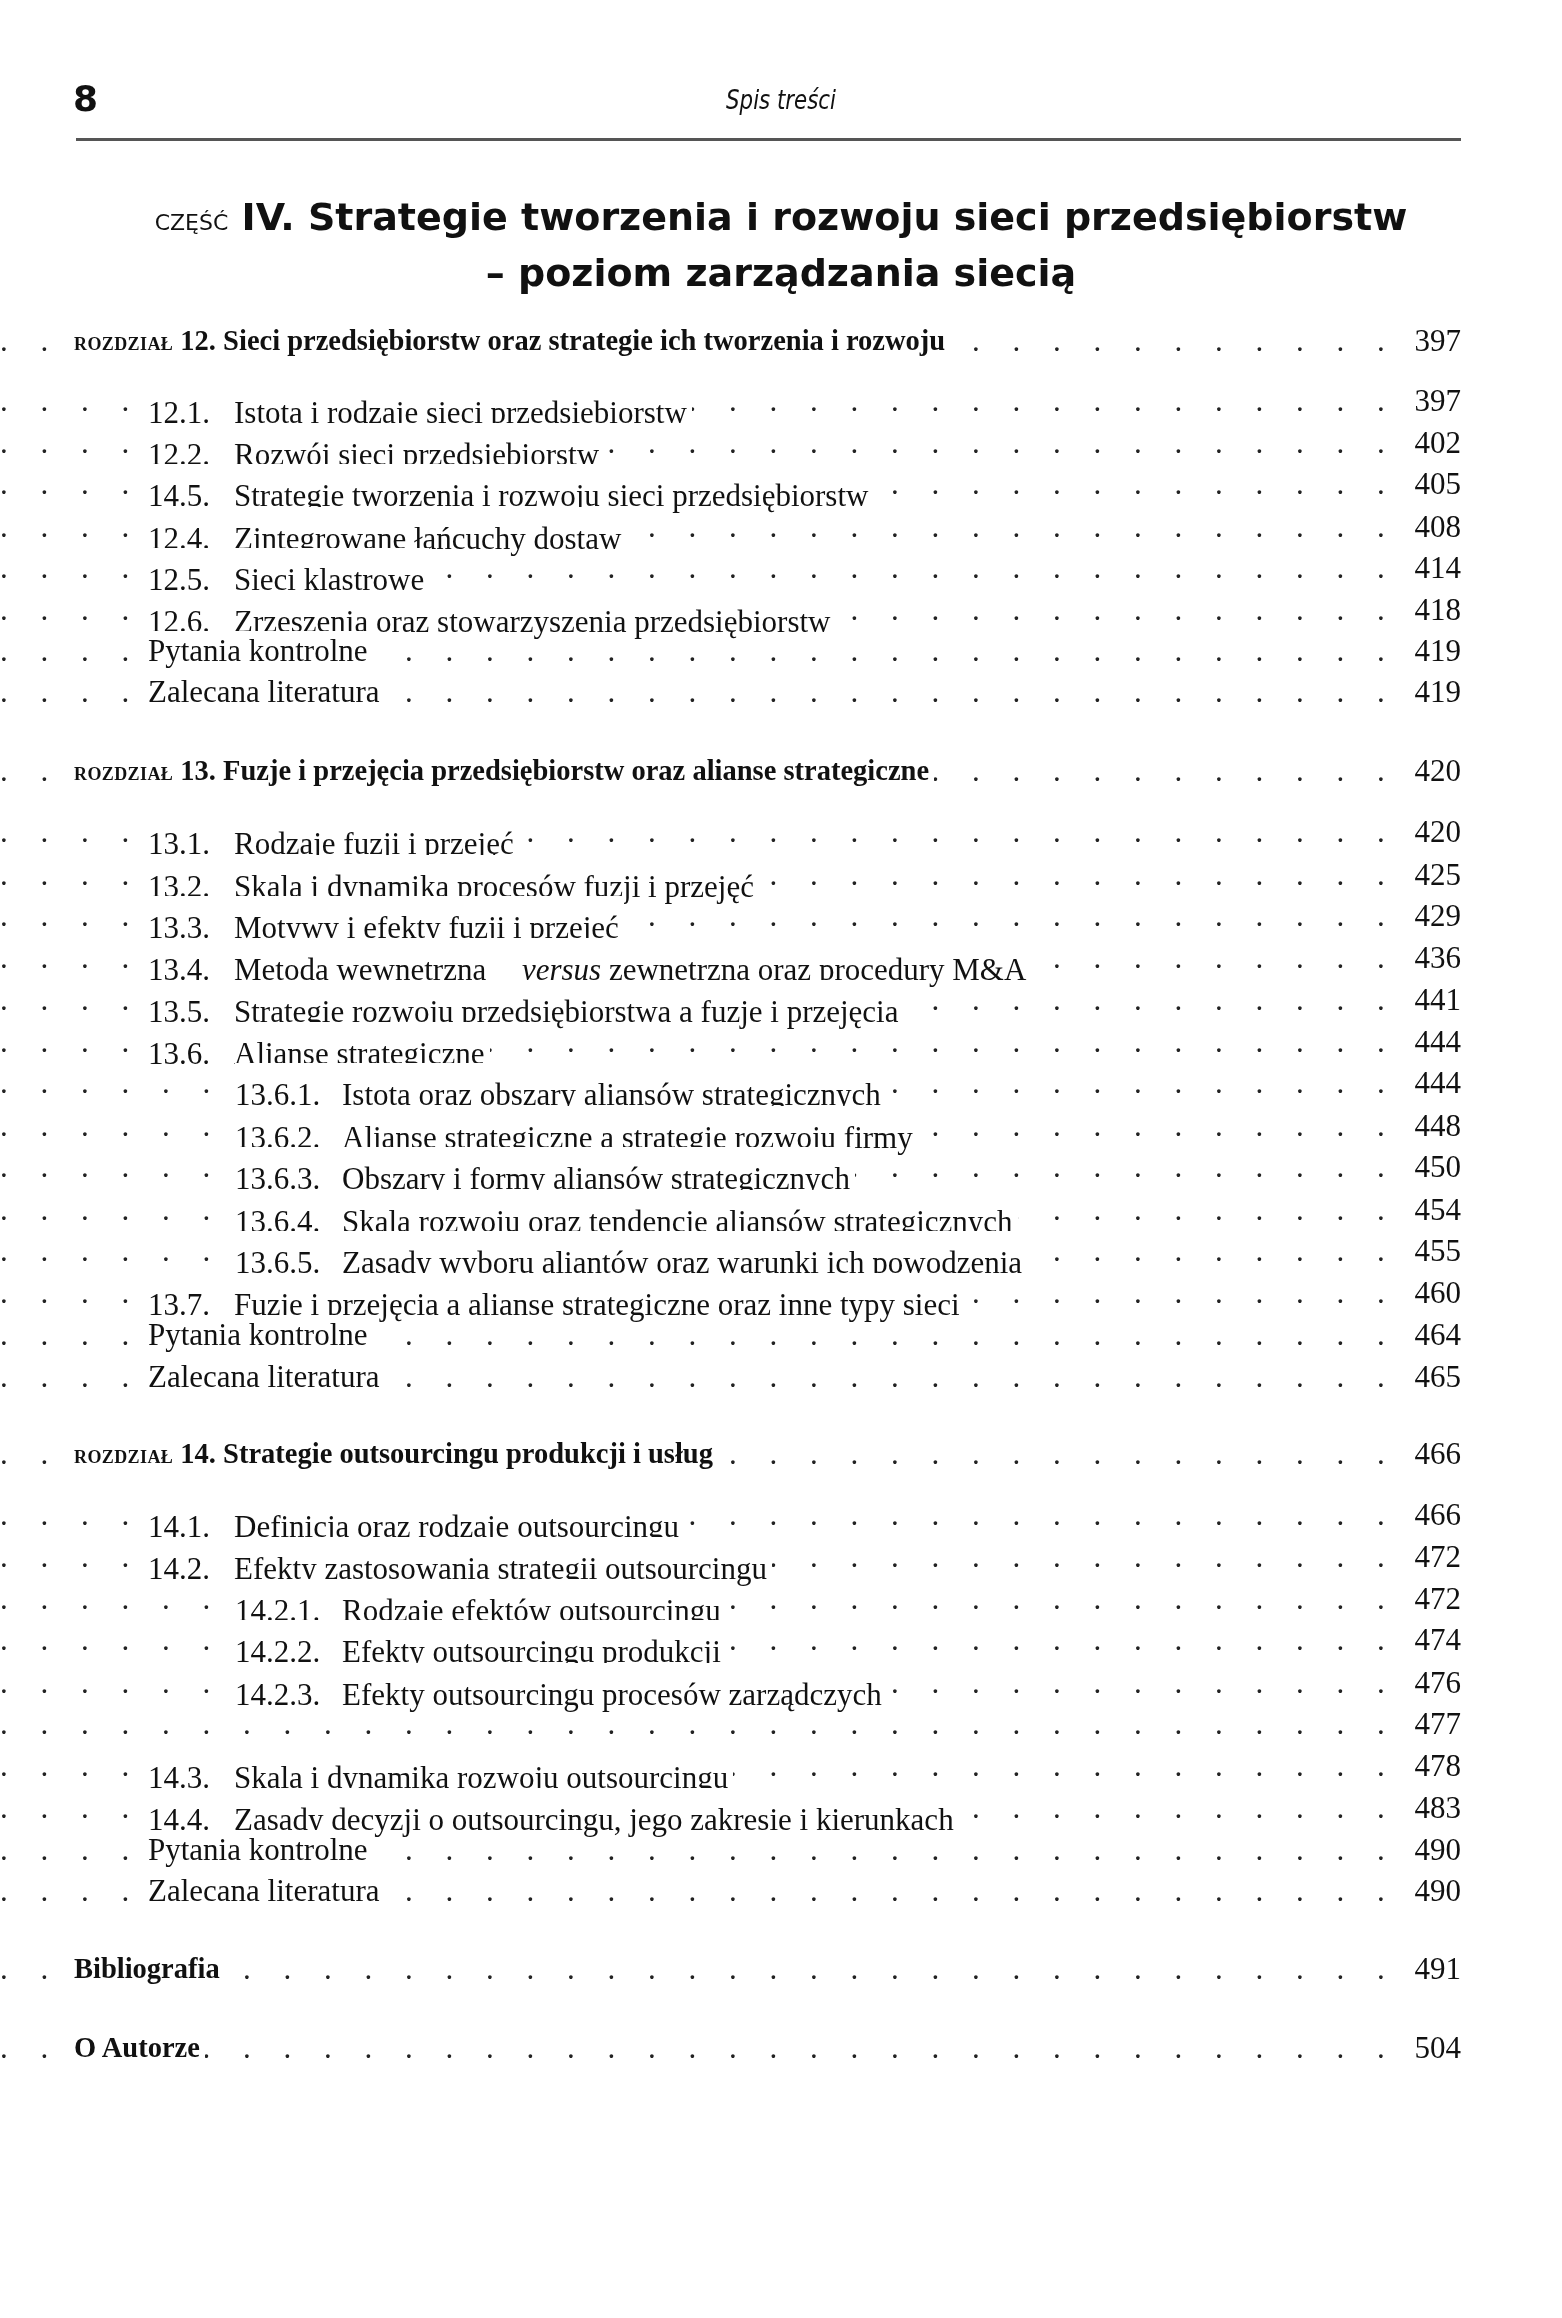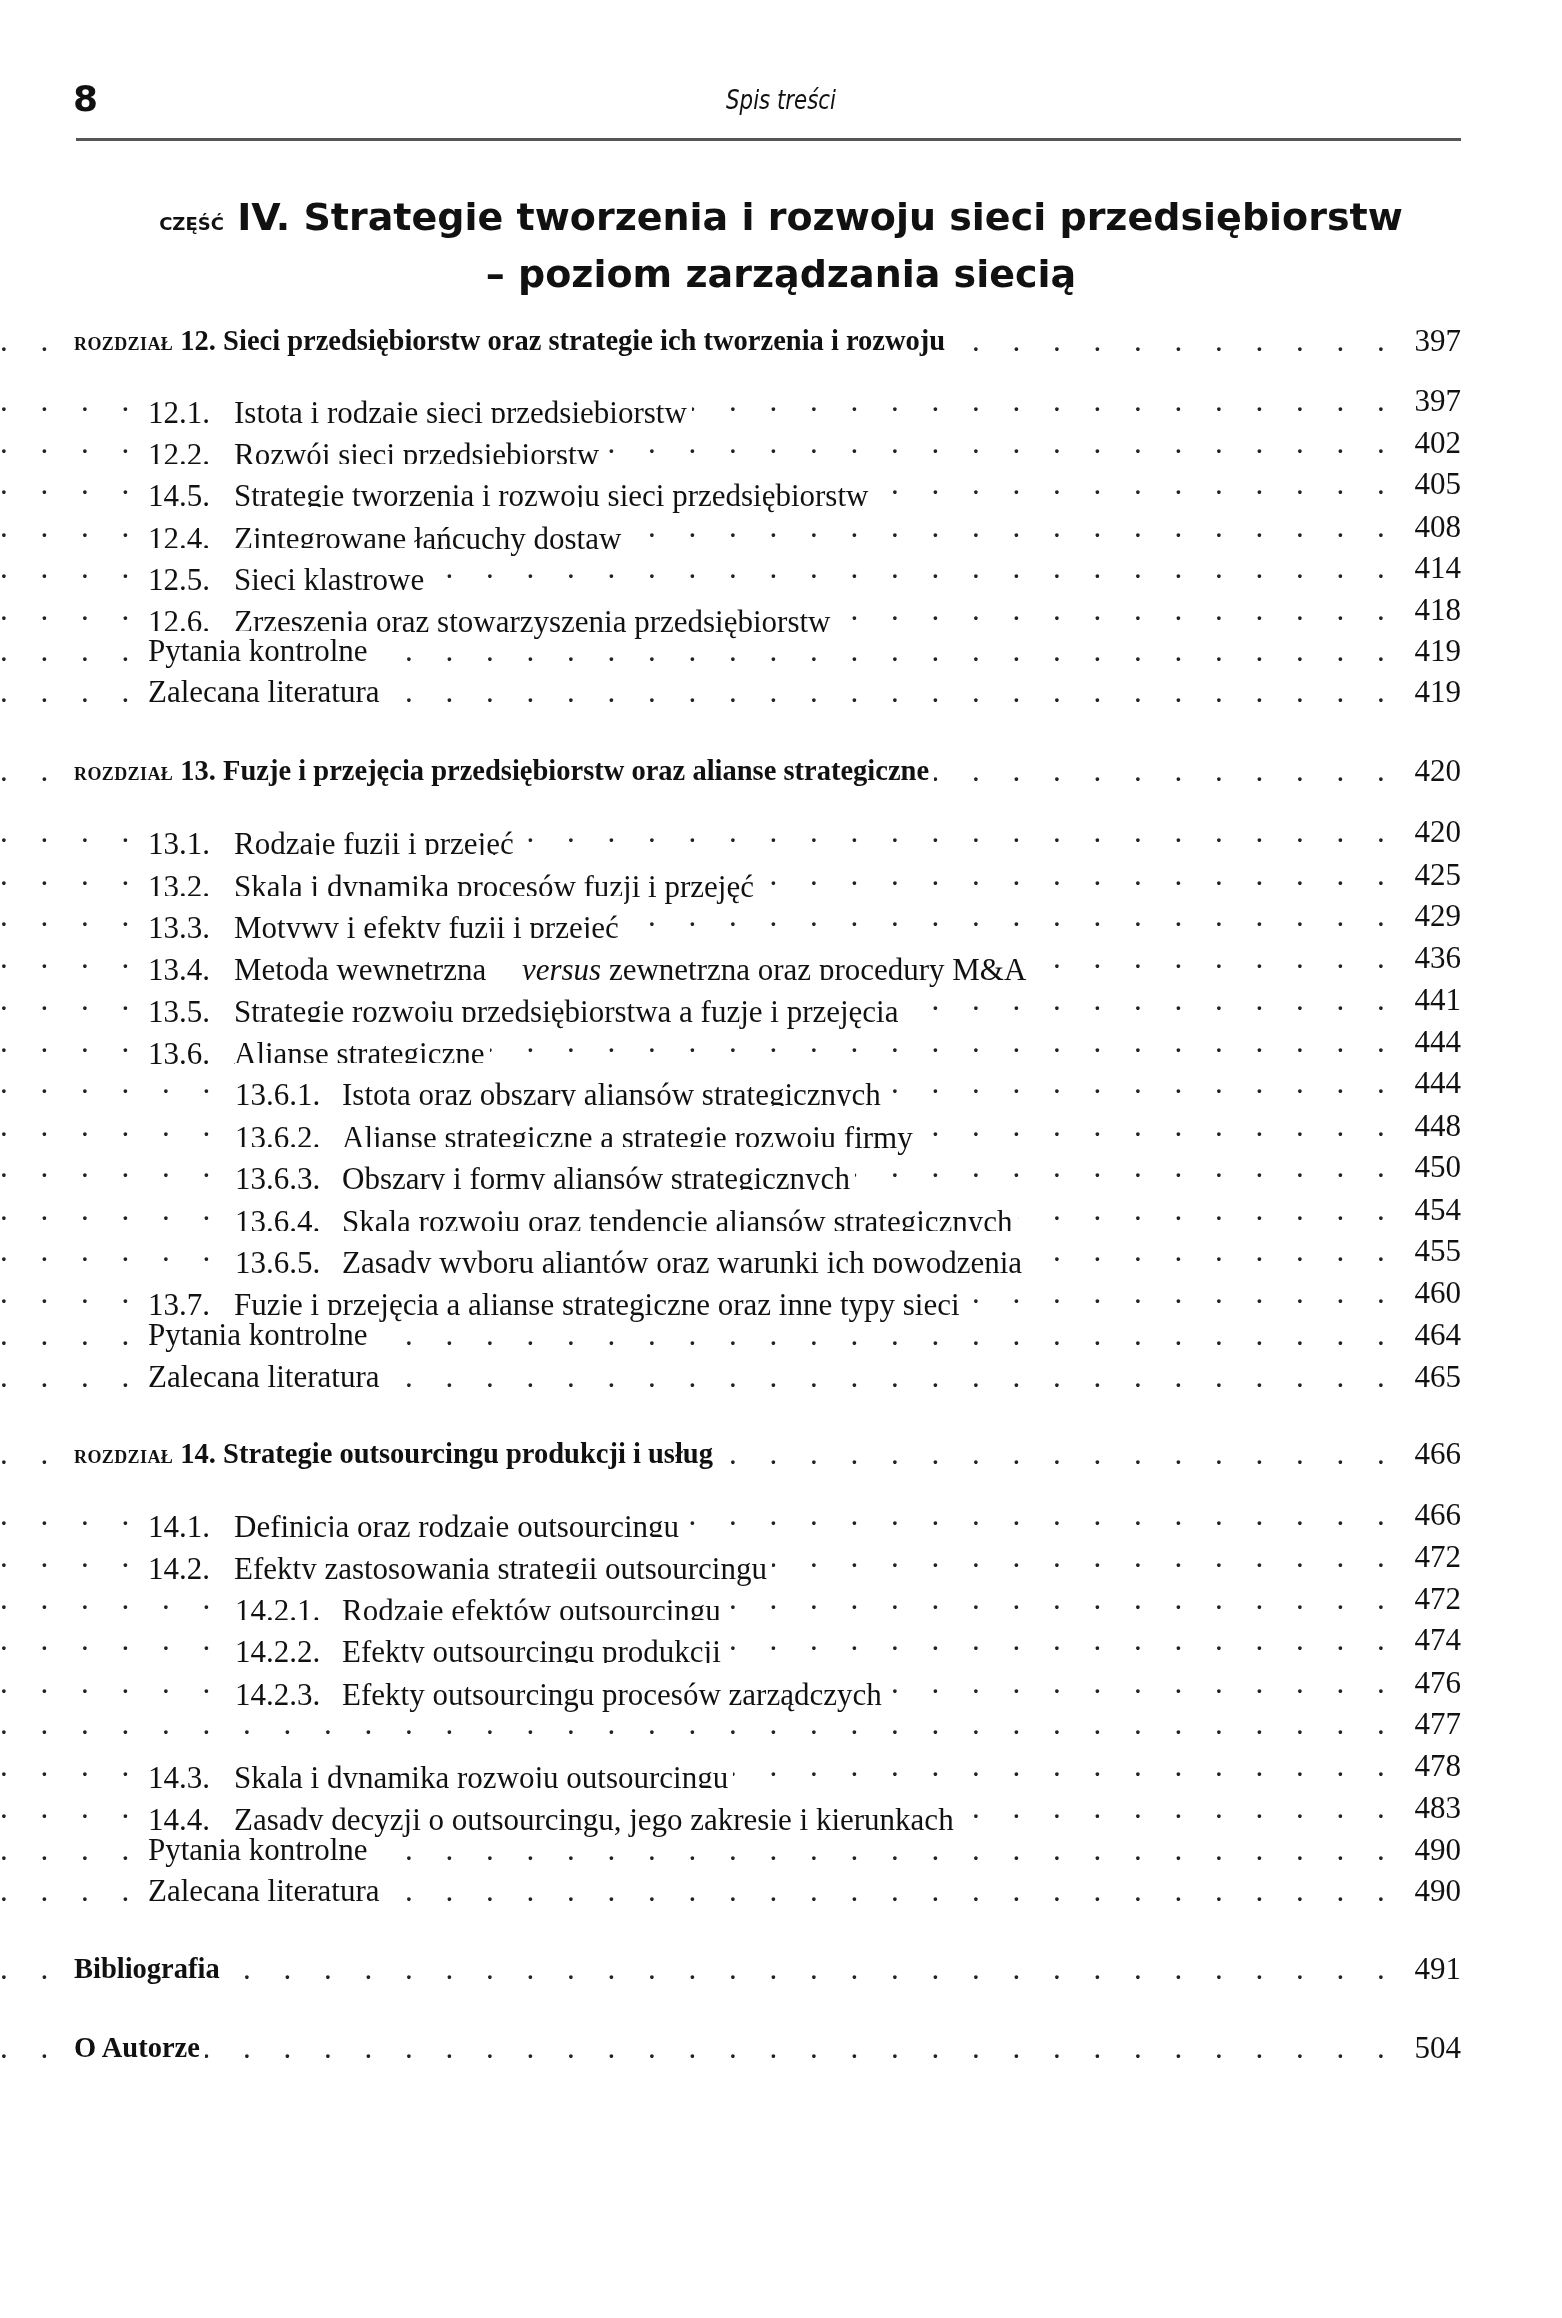--- a/index.html
+++ b/index.html
@@ -1,21 +1,21 @@
 <!DOCTYPE html>
 <html style="font-size:14px"><head>
 <meta charset="utf-8">
 <style>
   html,body{margin:0;padding:0;background:#ffffff;}
   body{width:1562px;height:2319px;position:relative;overflow:hidden;color:#111;}
   .hdr-num{position:absolute;left:73px;top:78px;font-family:"DejaVu Sans",sans-serif;font-weight:bold;font-size:36px;}
   .hdr-title{position:absolute;left:0;width:1562px;top:85px;text-align:center;font-family:"DejaVu Sans",sans-serif;font-style:italic;font-size:26px;transform:scaleX(0.82);}
   .rule{position:absolute;left:76px;top:138px;width:1385px;height:2.6px;background:#555;}
   .part{position:absolute;left:0;width:1562px;text-align:center;font-family:"DejaVu Sans",sans-serif;font-weight:bold;font-size:38px;line-height:50px;top:192px;}
-  .part .sc{font-size:18px;font-weight:bold;text-align:center;}
+  .part .sc{font-size:22px;font-weight:normal;text-align:center;}
   .row{position:absolute;left:0;width:1562px;height:40px;font-family:"Liberation Serif",serif;font-size:31px;line-height:40px;}
   .row .lbl{position:absolute;white-space:nowrap;background:#fff;padding-right:5.2px;z-index:2;}
   .row .dots{position:absolute;right:112px;left:0;top:0;overflow:hidden;white-space:nowrap;letter-spacing:12.5px;text-align:right;z-index:1;color:#222;}
   .row .pg{position:absolute;right:101px;width:69px;text-align:right;background:#fff;z-index:3;}
   .row.chap .lbl,.row.top .lbl{font-family:Liberation Serif, serif;font-weight:bold;font-size:28.5px;}
   .row.chap .sc{font-size:18px;font-weight:bold;letter-spacing:0.4px;}
   .row .num{display:inline-block;margin-top:12px;}
   .l1 .num{width:86px;}
   .l2 .num{width:107px;}
   .row .it{font-style:italic;margin-left:28px;}

